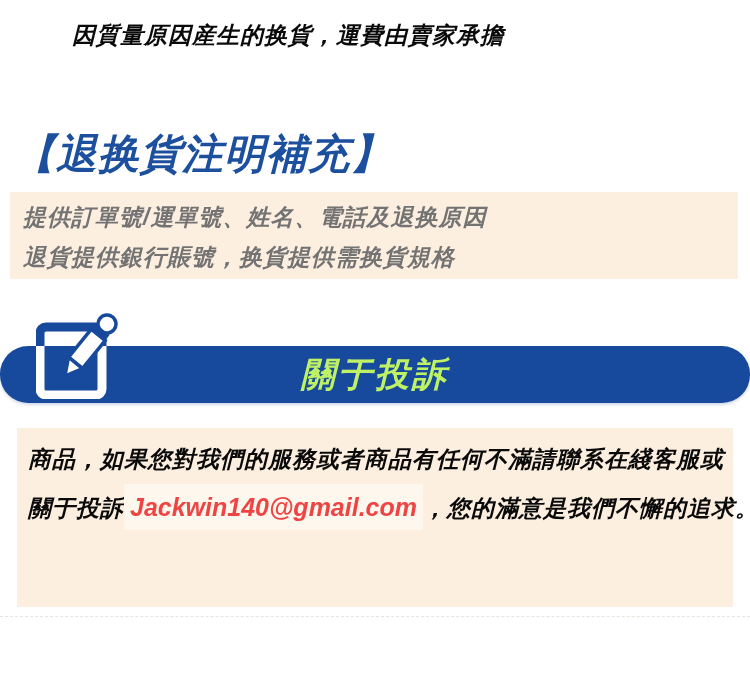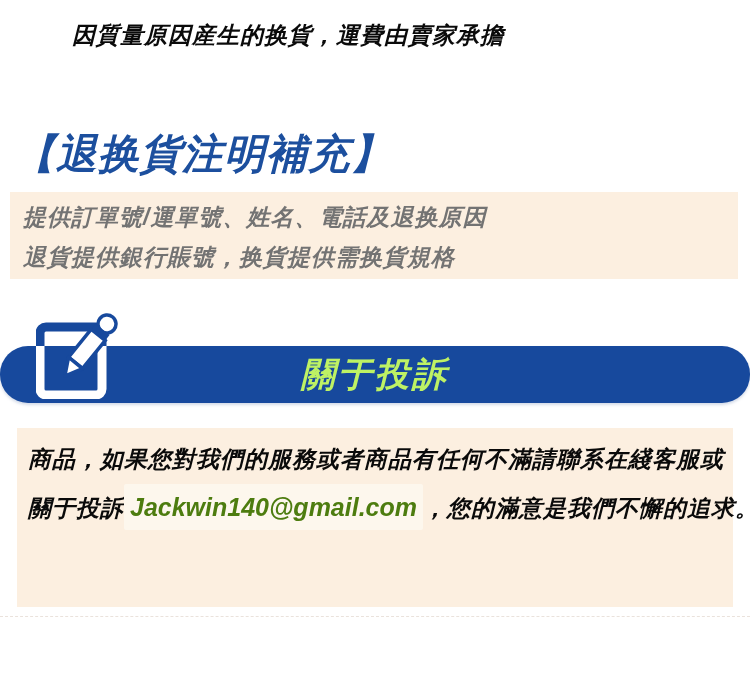--- a/index.html
+++ b/index.html
@@ -68,21 +68,21 @@
     background:#fcefe0;
     box-sizing:border-box;
     padding:7px 0 0 11px;
   }
   .c-line{
     font-size:23px;font-weight:600;letter-spacing:1px;color:#0a0a0a;
     line-height:48px;white-space:nowrap;
   }
   .email{
     font-size:25px;font-weight:700;letter-spacing:0;
-    color:#4d7c0f;
+    color:#ef4444;
     background:#fdf7ed;
     padding:9px 6px;border-radius:2px;
   }
 
   
   .dotted-sep{
     position:absolute;left:0;top:616px;width:750px;height:0;
     border-top:1px dashed #e6dcd4;opacity:.8;
   }
 </style>

